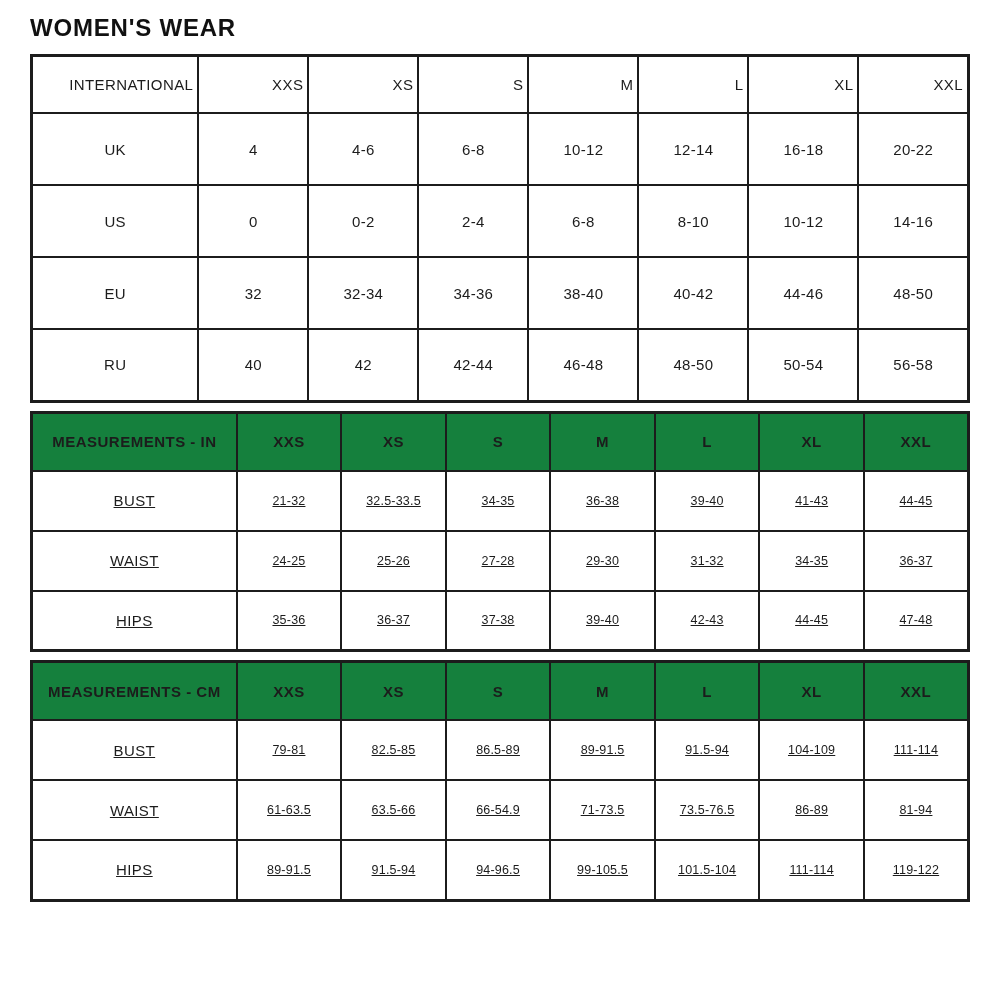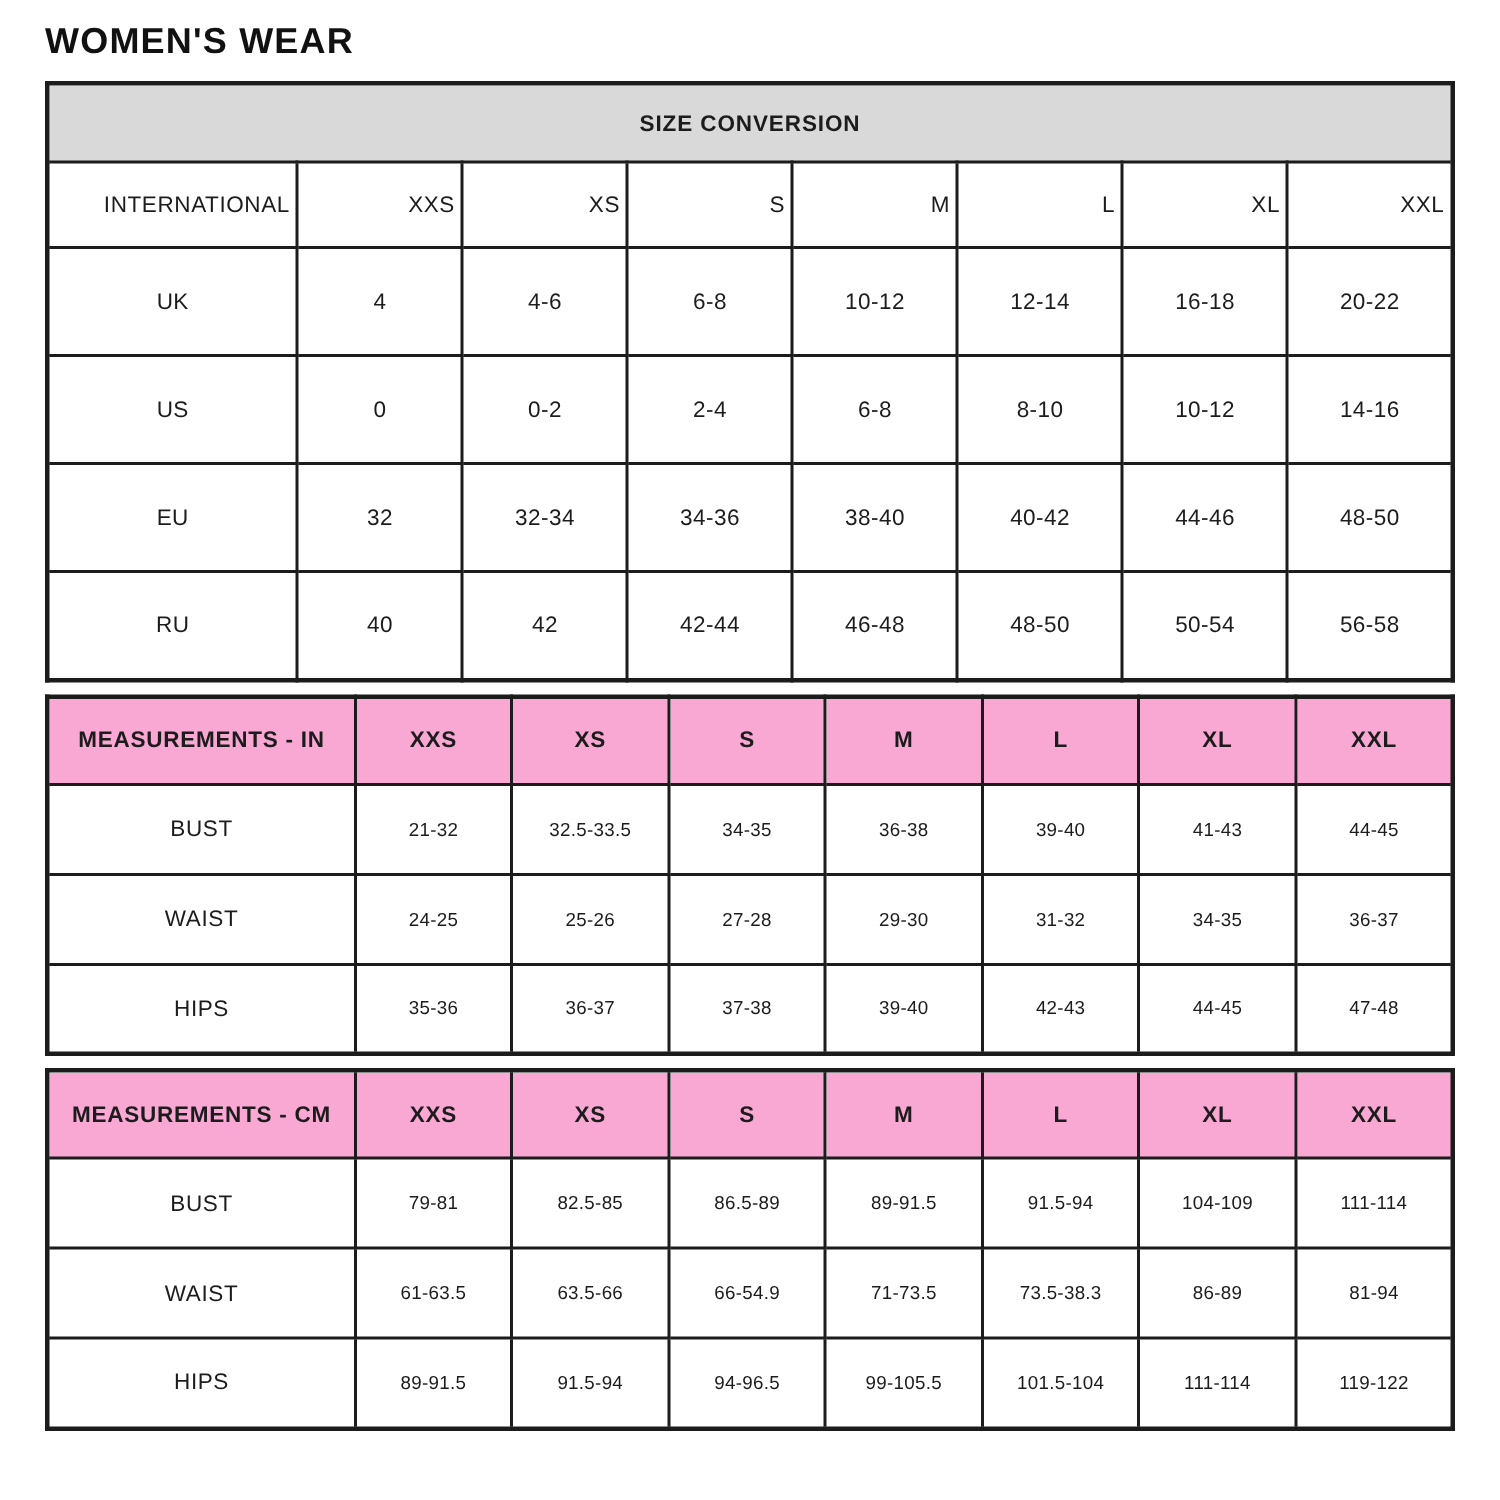--- a/index.html
+++ b/index.html
@@ -54,27 +54,27 @@
     background: #ffffff;
     text-align: right;
   }
   .conv td.val, .conv td.rowlabel {
     font-size: 15px;
     letter-spacing: 0.3px;
   }
   .conv tr.data-row { height: 72px; }
 
   .meas tr.gray-header td {
-    background: #f9a8d4;
+    background: #15803d;
     height: 56px;
     font-weight: 700;
     font-size: 15px;
     letter-spacing: 0.5px;
   }
-  .meas tr.data-row { height: 60px; }
+  .meas tr.data-row { height: 60px; text-decoration: underline; }
   .meas td.rowlabel {
     font-size: 15px;
     letter-spacing: 0.4px;
   }
   .meas td.val {
     font-size: 12.5px;
     letter-spacing: 0.2px;
   }
 </style>
 </head>
@@ -88,23 +88,20 @@
           <col style="width: 17.8%;">
           <col style="width: 11.7429%;">
           <col style="width: 11.7429%;">
           <col style="width: 11.7429%;">
           <col style="width: 11.7429%;">
           <col style="width: 11.7429%;">
           <col style="width: 11.7429%;">
           <col style="width: 11.7429%;">
         </colgroup>
         <tbody>
-          <tr class="banner-row">
-            <td colspan="8">SIZE CONVERSION</td>
-          </tr>
           <tr class="plain-header">
             <td>INTERNATIONAL</td>
             <td>XXS</td>
             <td>XS</td>
             <td>S</td>
             <td>M</td>
             <td>L</td>
             <td>XL</td>
             <td>XXL</td>
           </tr>
@@ -239,21 +236,21 @@
             <td class="val">91.5-94</td>
             <td class="val">104-109</td>
             <td class="val">111-114</td>
           </tr>
           <tr class="data-row">
             <td class="rowlabel">WAIST</td>
             <td class="val">61-63.5</td>
             <td class="val">63.5-66</td>
             <td class="val">66-54.9</td>
             <td class="val">71-73.5</td>
-            <td class="val">73.5-38.3</td>
+            <td class="val">73.5-76.5</td>
             <td class="val">86-89</td>
             <td class="val">81-94</td>
           </tr>
           <tr class="data-row">
             <td class="rowlabel">HIPS</td>
             <td class="val">89-91.5</td>
             <td class="val">91.5-94</td>
             <td class="val">94-96.5</td>
             <td class="val">99-105.5</td>
             <td class="val">101.5-104</td>

